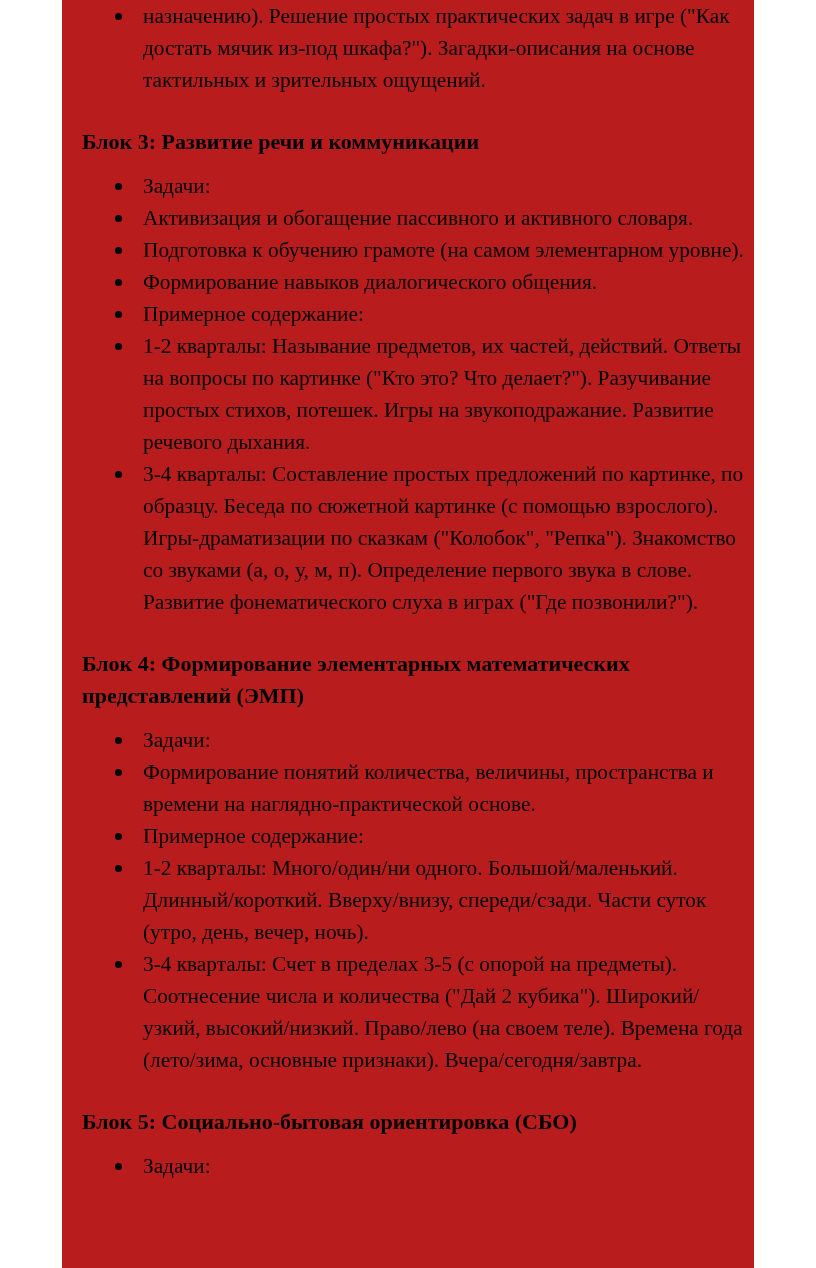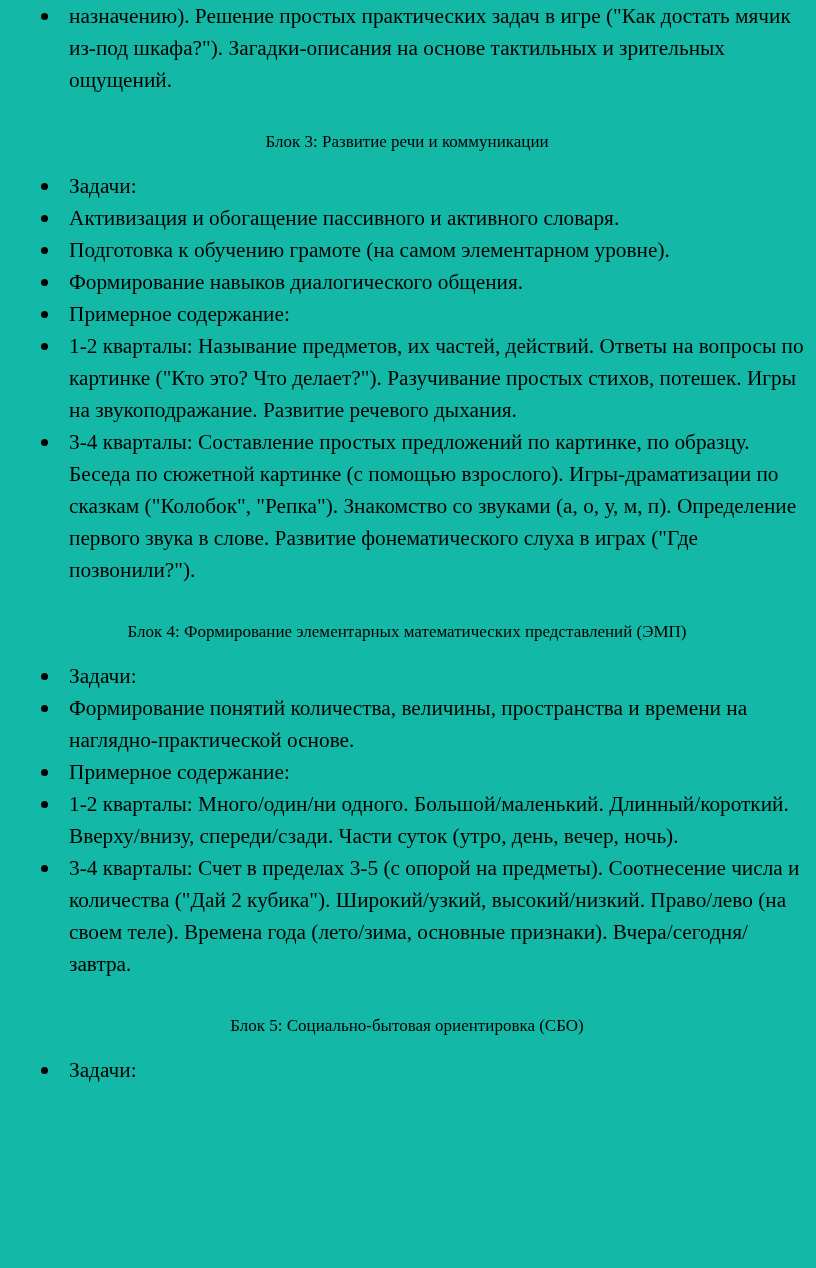--- a/index.html
+++ b/index.html
@@ -2,39 +2,38 @@
 <html lang="ru"><head>
 <meta charset="utf-8">
 <style>
   html, body {
     margin: 0;
     padding: 0;
     background: #ffffff;
   }
   .page {
     position: relative;
-    width: 816px;
+    width: 692px;
     height: 1268px;
     margin: 0 auto;
-    background: #14b8a6;
+    background: #b91c1c;
     color: #000000;
     font-family: "Liberation Serif", "DejaVu Serif", serif;
     font-size: 21.3px;
     line-height: 32px;
     overflow: hidden;
     box-sizing: border-box;
-    padding: 0 10px 0 8px;
+    padding: 0 10px 0 20px;
   }
   .heading {
-    font-size: 17px;
-    font-weight: normal;
+    font-size: 22px;
+    font-weight: bold;
     line-height: 32px;
     margin: 30px 0 12px 0;
     padding: 0;
-    text-align: center;
   }
   ul.blist {
     list-style: none;
     margin: 0;
     padding: 0 0 0 61px;
   }
   ul.blist li {
     position: relative;
     margin: 0;
     padding: 0;

